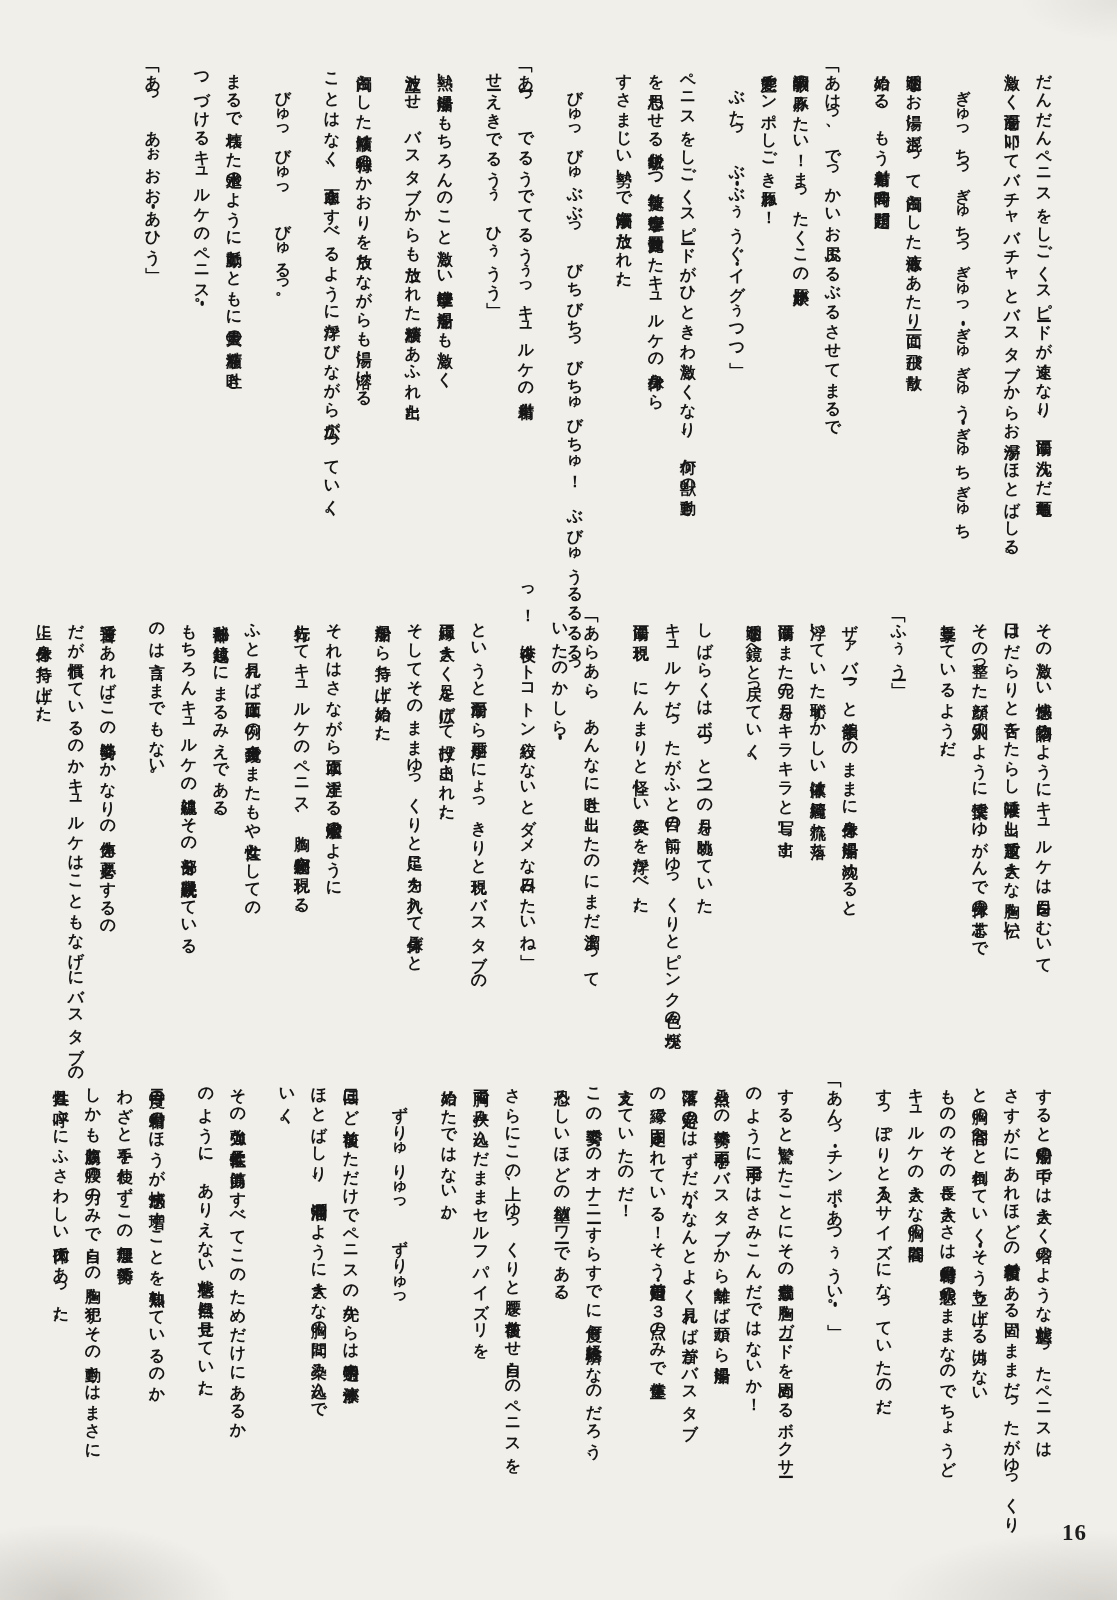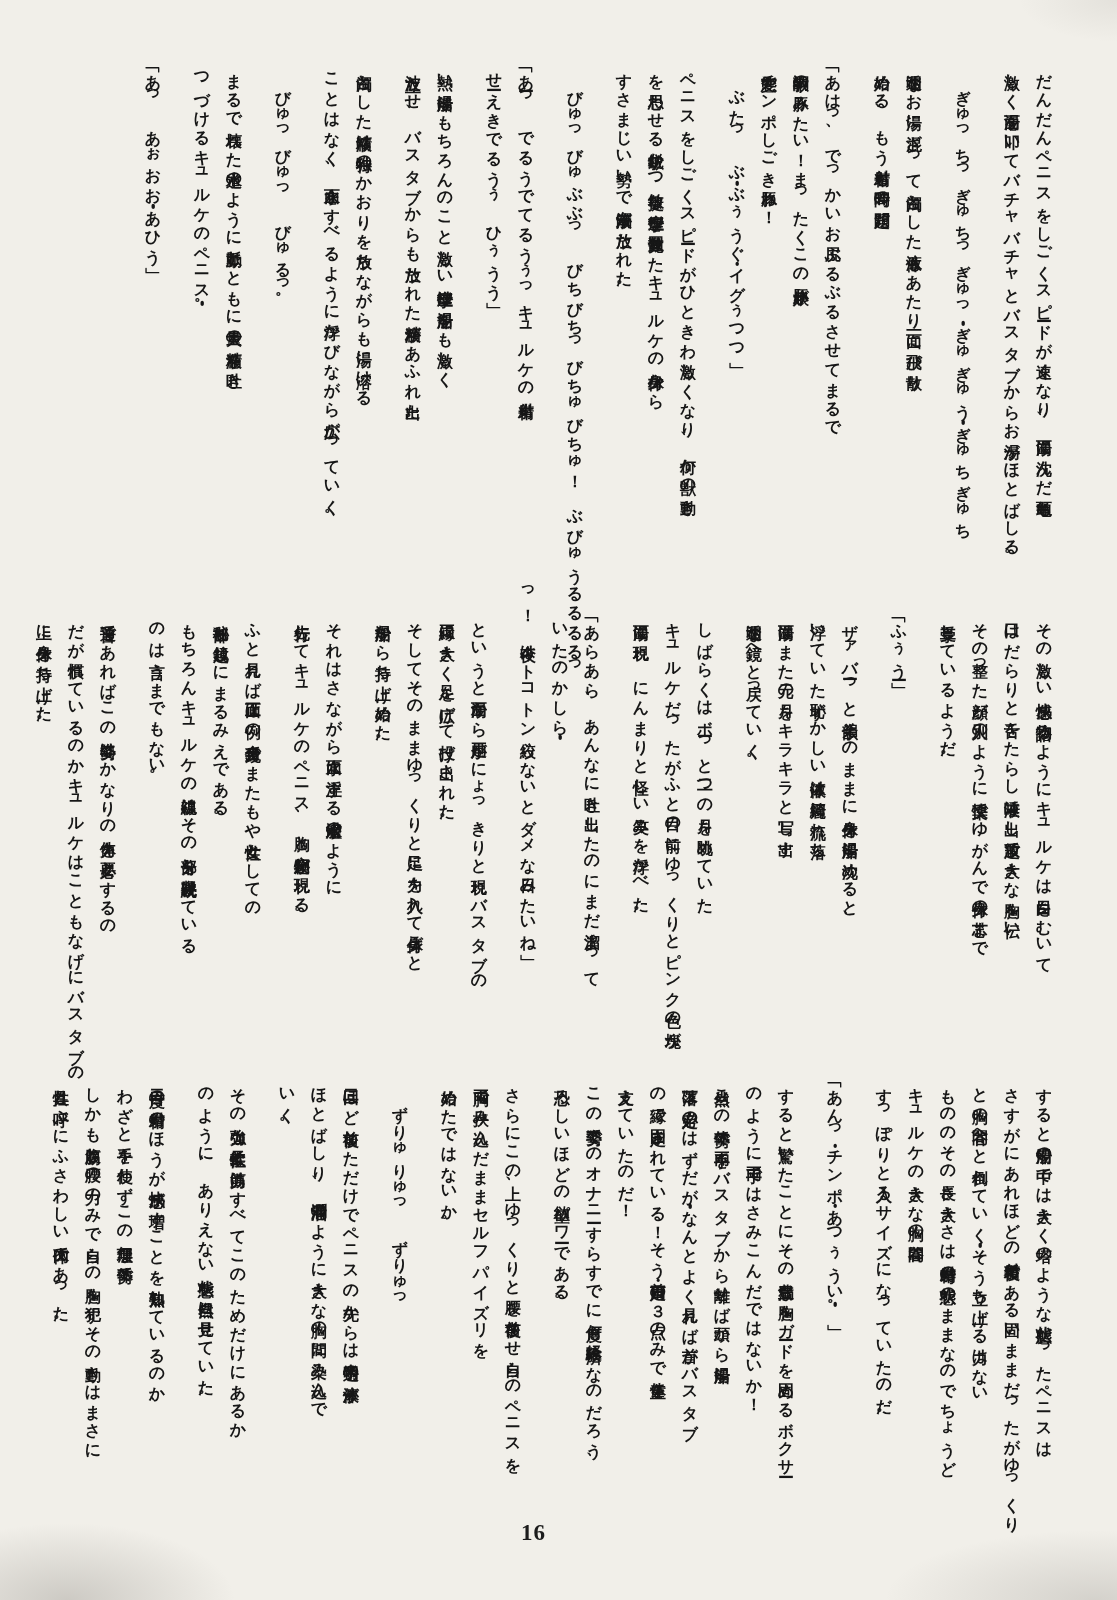--- a/index.html
+++ b/index.html
@@ -46,26 +46,27 @@
     margin-top: -34px; 
   }
   #block-0 { top: 62px; }
   #block-1 { top: 612px; height: 520px; }
   #block-2 { top: 1077px; height: 520px; }
   .page-number {
     position: absolute;
     left: 0;
     top: 1520px;
     width: 1067px; 
-    text-align: center;
+    text-align: right;
     font-family: "Liberation Serif", "DejaVu Serif", serif;
     font-size: 23px;
     font-weight: 600;
     color: #1c1c1c;
     letter-spacing: 1px;
+    padding-left: 20px;
   }
 </style>
 </head>
 <body>
 
 <div class="page">
   <div class="tblock" id="block-0" style="color: rgb(22, 22, 22);">
       <p>だんだんペニスをしごくスピードが速くなり、湯面に沈んだ亀頭も</p>
       <p>激しく湯面を叩いてバチャバチャとバスタブからお湯がほとばしる。</p>
       <p class="gap"></p>

